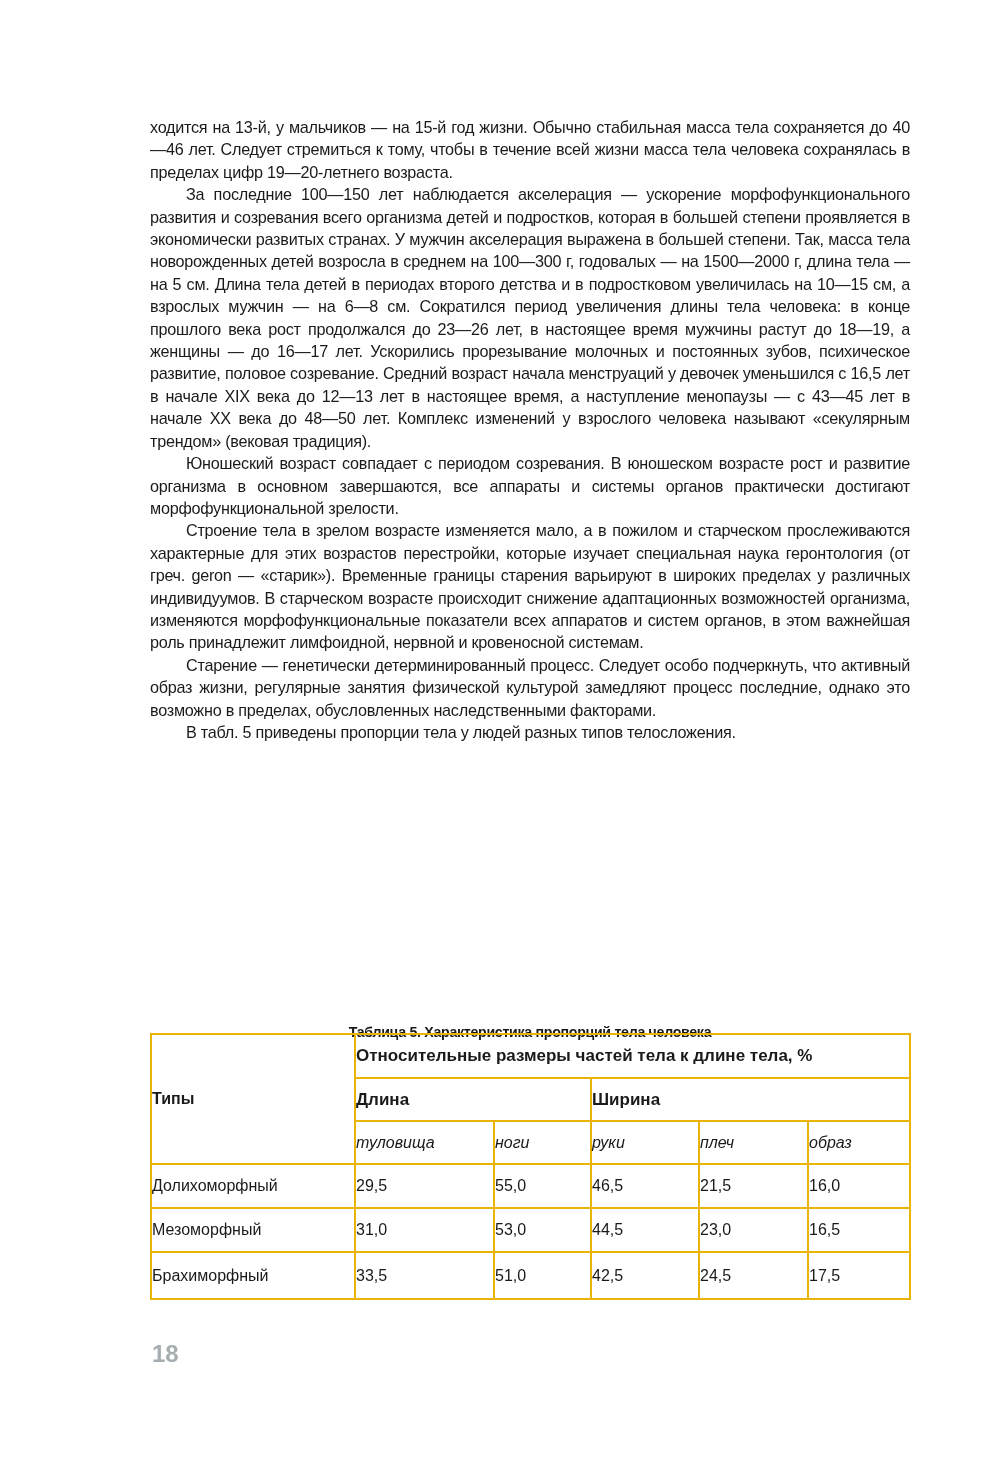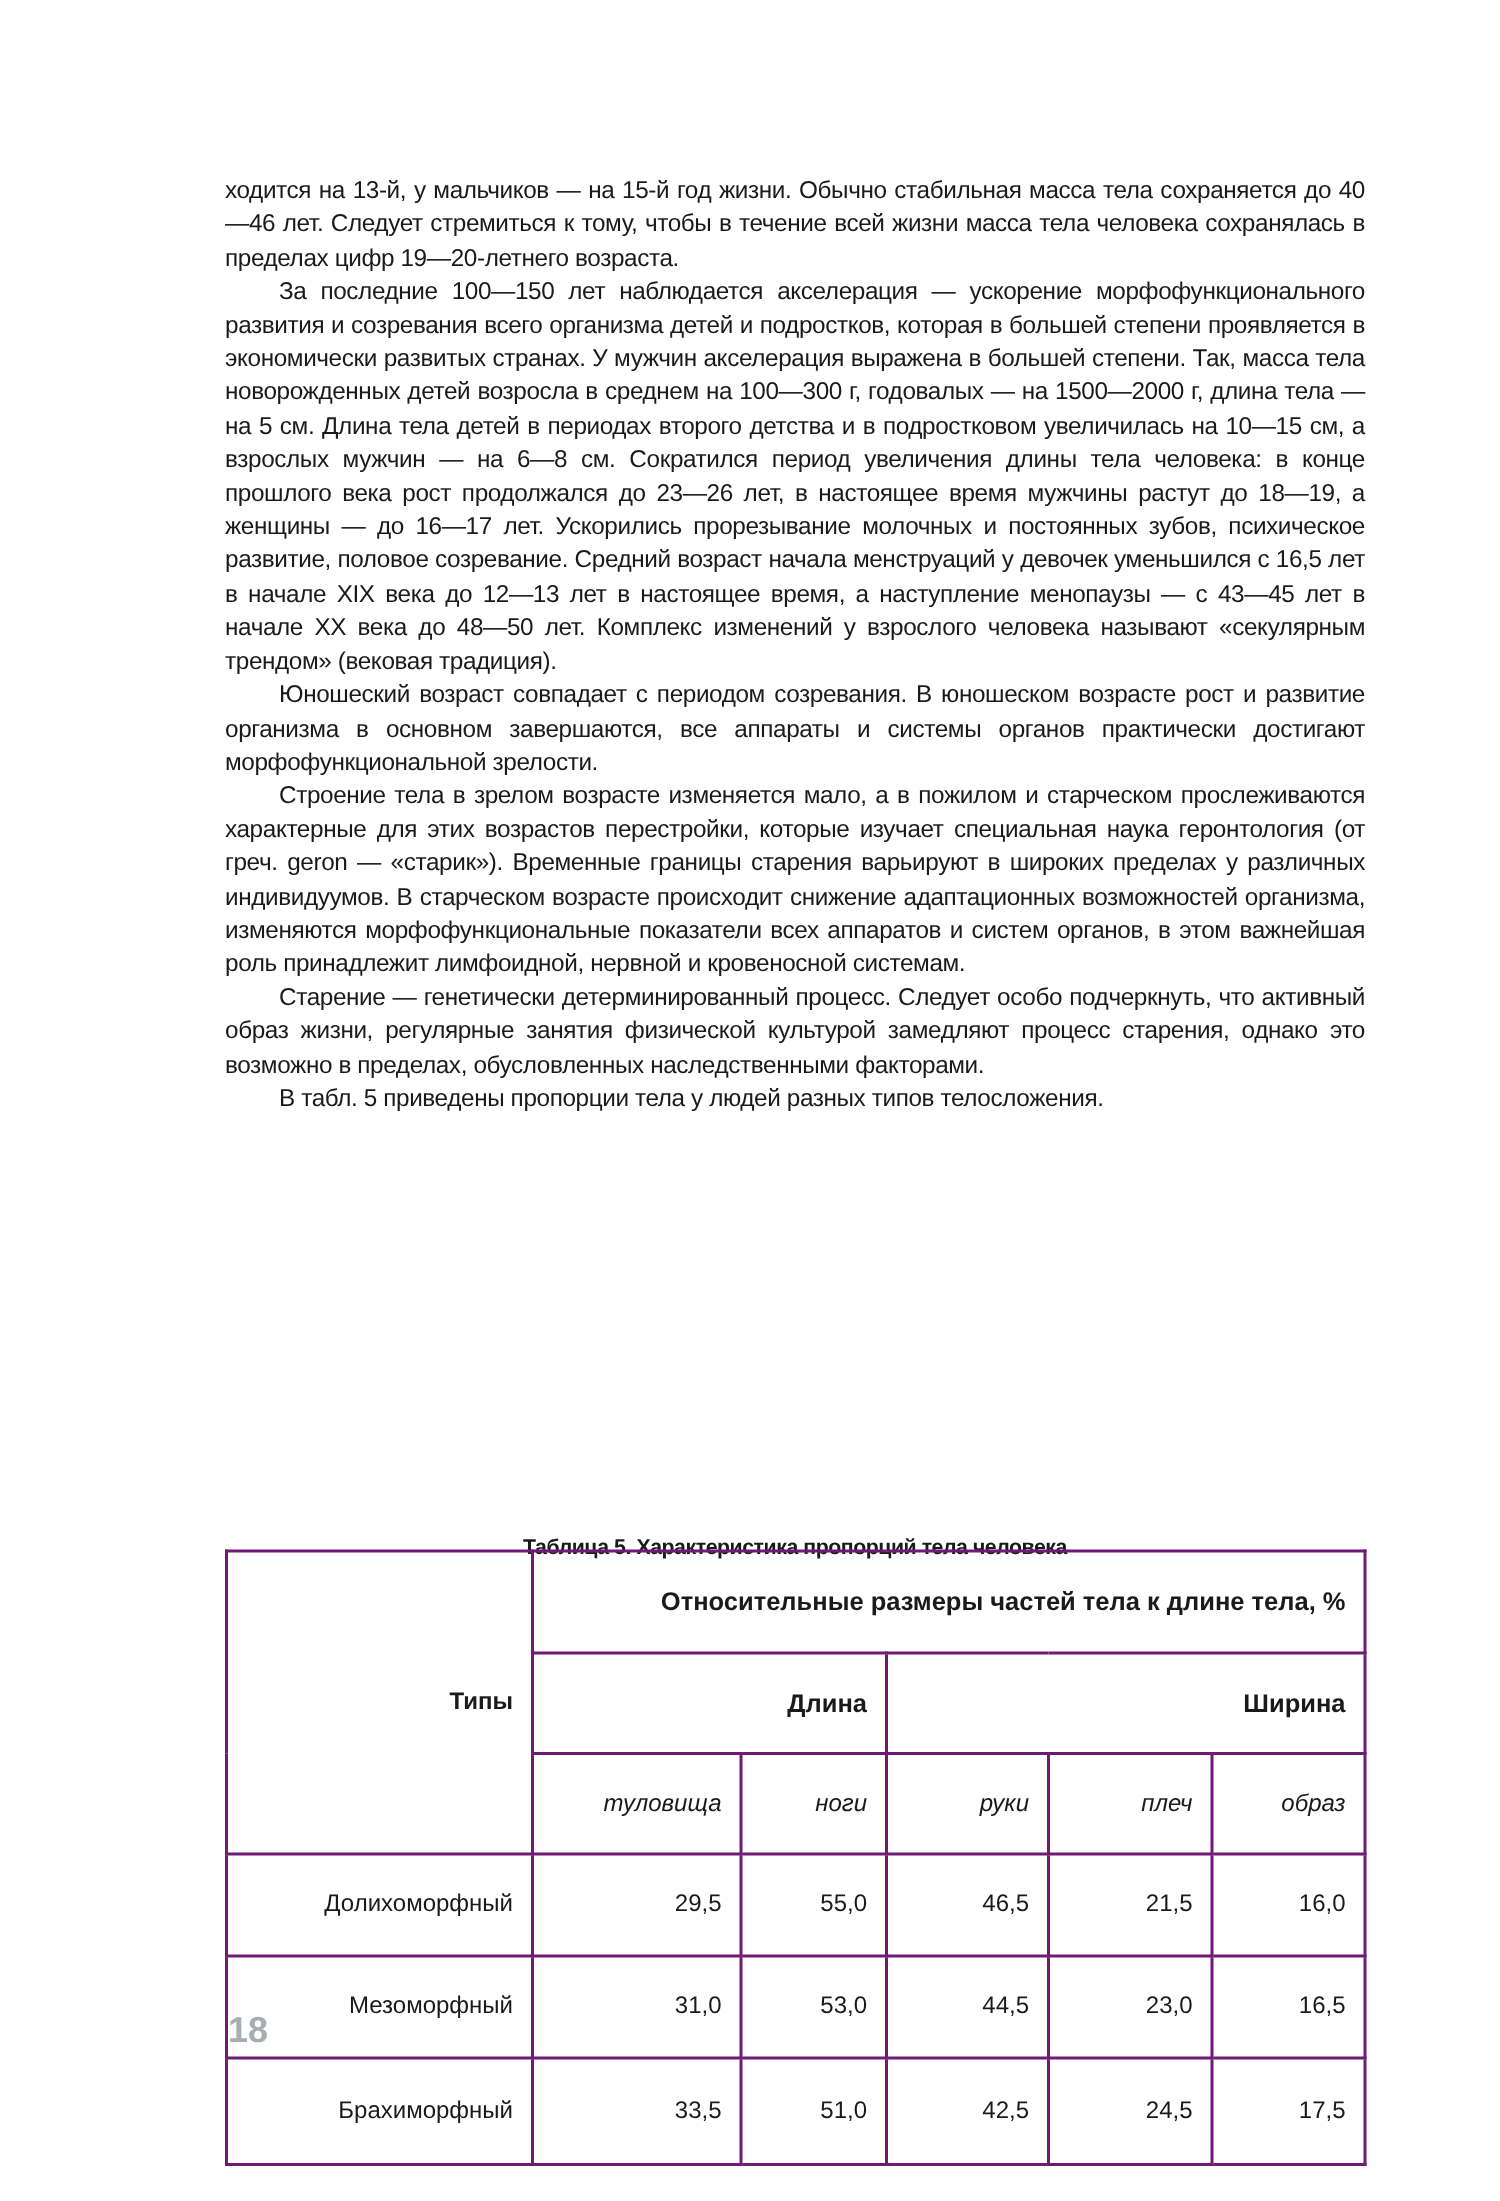--- a/index.html
+++ b/index.html
@@ -21,21 +21,21 @@
     font-weight: bold; font-size: 14.2px; line-height: 22px; color: #1a1a1a;
     letter-spacing: -0.3px;
   }
   table.data {
     position: absolute; left: 150px; top: 1033px; width: 759px;
     border-collapse: collapse;
     font-family: "Liberation Sans", sans-serif; color: #1a1a1a;
     table-layout: fixed;
   }
   table.data td, table.data th {
-    border: 2px solid #701a75; text-align: right; vertical-align: middle; padding: 12px;
+    border: 2px solid #eab308; text-align: left; vertical-align: middle; padding: 0;
   }
   th { font-weight: bold; }
   .h-main { height: 42px; font-size: 17px; }
   .h-group { height: 41px; font-size: 17px; }
   .h-sub { height: 41px; font-size: 16px; font-style: italic; font-weight: normal; }
   .h-types { font-size: 16px; }
   .row td { height: 42px; font-size: 16px; margin-left: 17px; }
   .row:last-child td { height: 45px; }
   .pagenum {
     position: absolute; left: 152px; top: 1340px;
@@ -44,21 +44,21 @@
   }
 </style>
 </head>
 <body>
 
 <div class="page">
   <p class="para">ходится на 13-й, у мальчиков — на 15-й год жизни. Обычно стабильная масса тела сохраняется до 40—46 лет. Следует стремиться к тому, чтобы в течение всей жизни масса тела человека сохранялась в пределах цифр 19—20-летнего возраста.</p>
   <p class="para indent">За последние 100—150 лет наблюдается акселерация — ускорение морфофункционального развития и созревания всего организма детей и подростков, которая в большей степени проявляется в экономически развитых странах. У мужчин акселерация выражена в большей степени. Так, масса тела новорожденных детей возросла в среднем на 100—300 г, годовалых — на 1500—2000 г, длина тела — на 5 см. Длина тела детей в периодах второго детства и в подростковом увеличилась на 10—15 см, а взрослых мужчин — на 6—8 см. Сократился период увеличения длины тела человека: в конце прошлого века рост продолжался до 23—26 лет, в настоящее время мужчины растут до 18—19, а женщины — до 16—17 лет. Ускорились прорезывание молочных и постоянных зубов, психическое развитие, половое созревание. Средний возраст начала менструаций у девочек уменьшился с 16,5 лет в начале XIX века до 12—13 лет в настоящее время, а наступление менопаузы — с 43—45 лет в начале XX века до 48—50 лет. Комплекс изменений у взрослого человека называют «секулярным трендом» (вековая традиция).</p>
   <p class="para indent">Юношеский возраст совпадает с периодом созревания. В юношеском возрасте рост и развитие организма в основном завершаются, все аппараты и системы органов практически достигают морфофункциональной зрелости.</p>
   <p class="para indent">Строение тела в зрелом возрасте изменяется мало, а в пожилом и старческом прослеживаются характерные для этих возрастов перестройки, которые изучает специальная наука геронтология (от греч. geron — «старик»). Временные границы старения варьируют в широких пределах у различных индивидуумов. В старческом возрасте происходит снижение адаптационных возможностей организма, изменяются морфофункциональные показатели всех аппаратов и систем органов, в этом важнейшая роль принадлежит лимфоидной, нервной и кровеносной системам.</p>
-  <p class="para indent">Старение — генетически детерминированный процесс. Следует особо подчеркнуть, что активный образ жизни, регулярные занятия физической культурой замедляют процесс старения, однако это возможно в пределах, обусловленных наследственными факторами.</p>
+  <p class="para indent">Старение — генетически детерминированный процесс. Следует особо подчеркнуть, что активный образ жизни, регулярные занятия физической культурой замедляют процесс последние, однако это возможно в пределах, обусловленных наследственными факторами.</p>
   <p class="para indent">В табл. 5 приведены пропорции тела у людей разных типов телосложения.</p>
 </div>
 
 <div class="caption">
   <div>Таблица 5. Характеристика пропорций тела человека</div>
 </div>
 
 <table class="data">
   <colgroup>
     <col style="width:204px">

